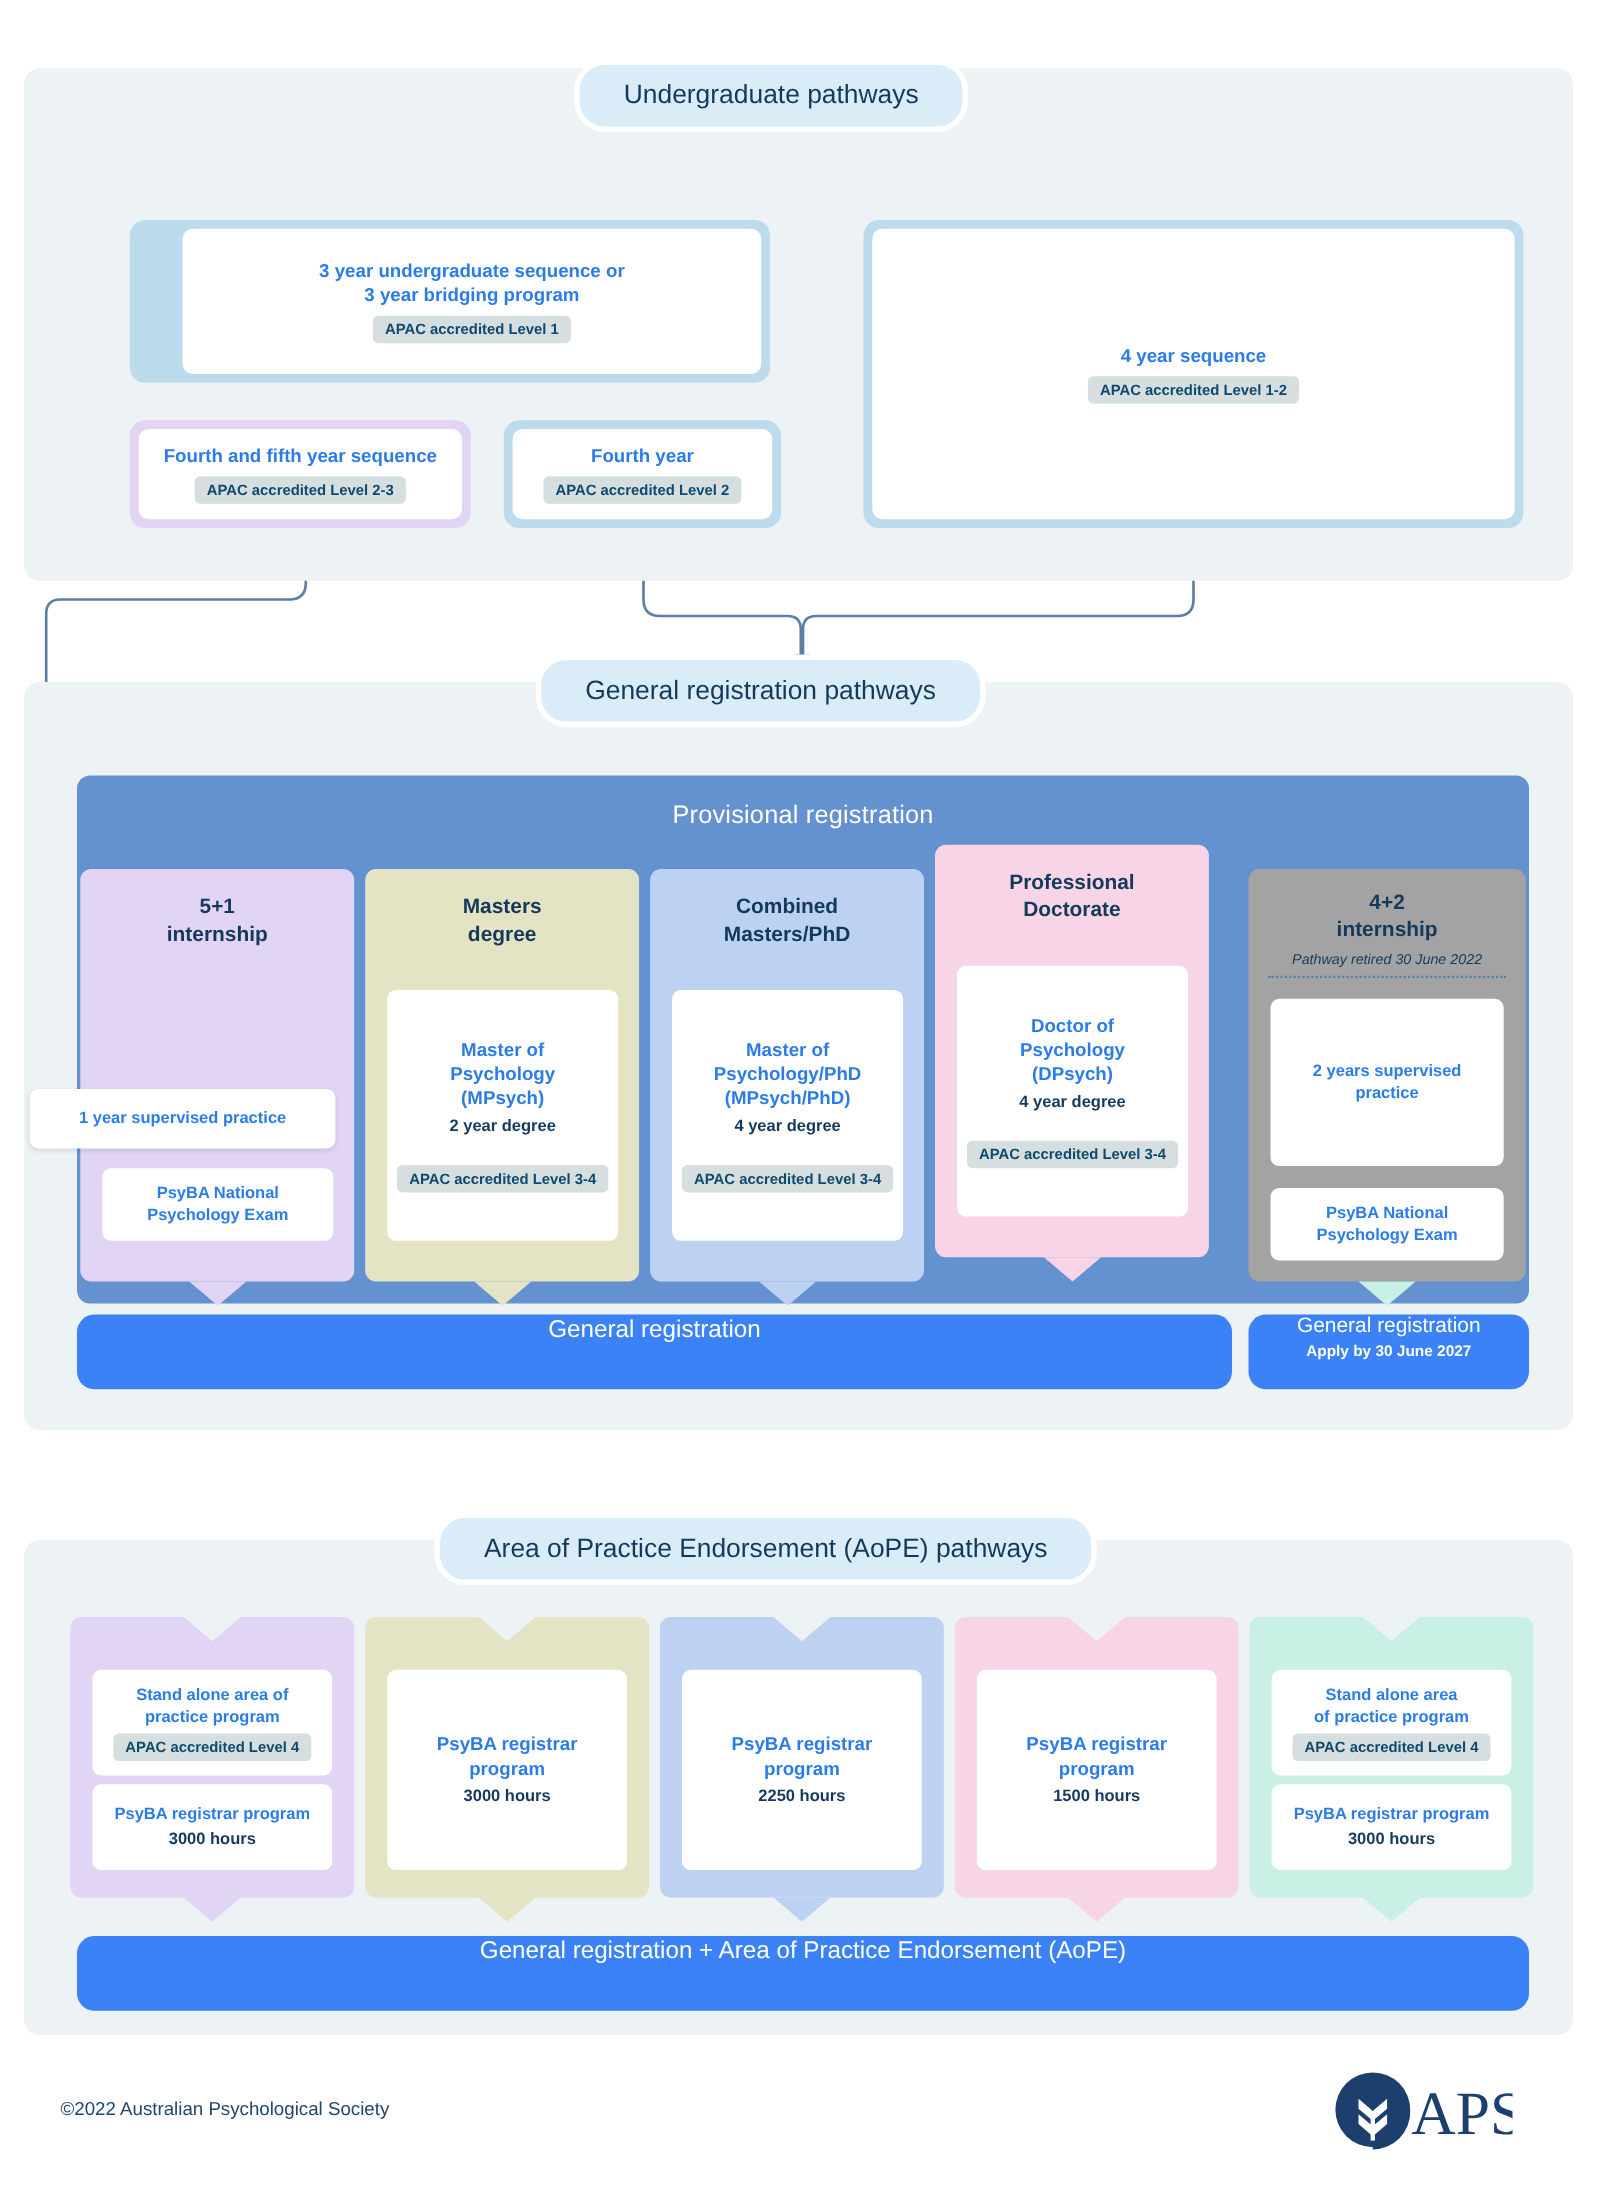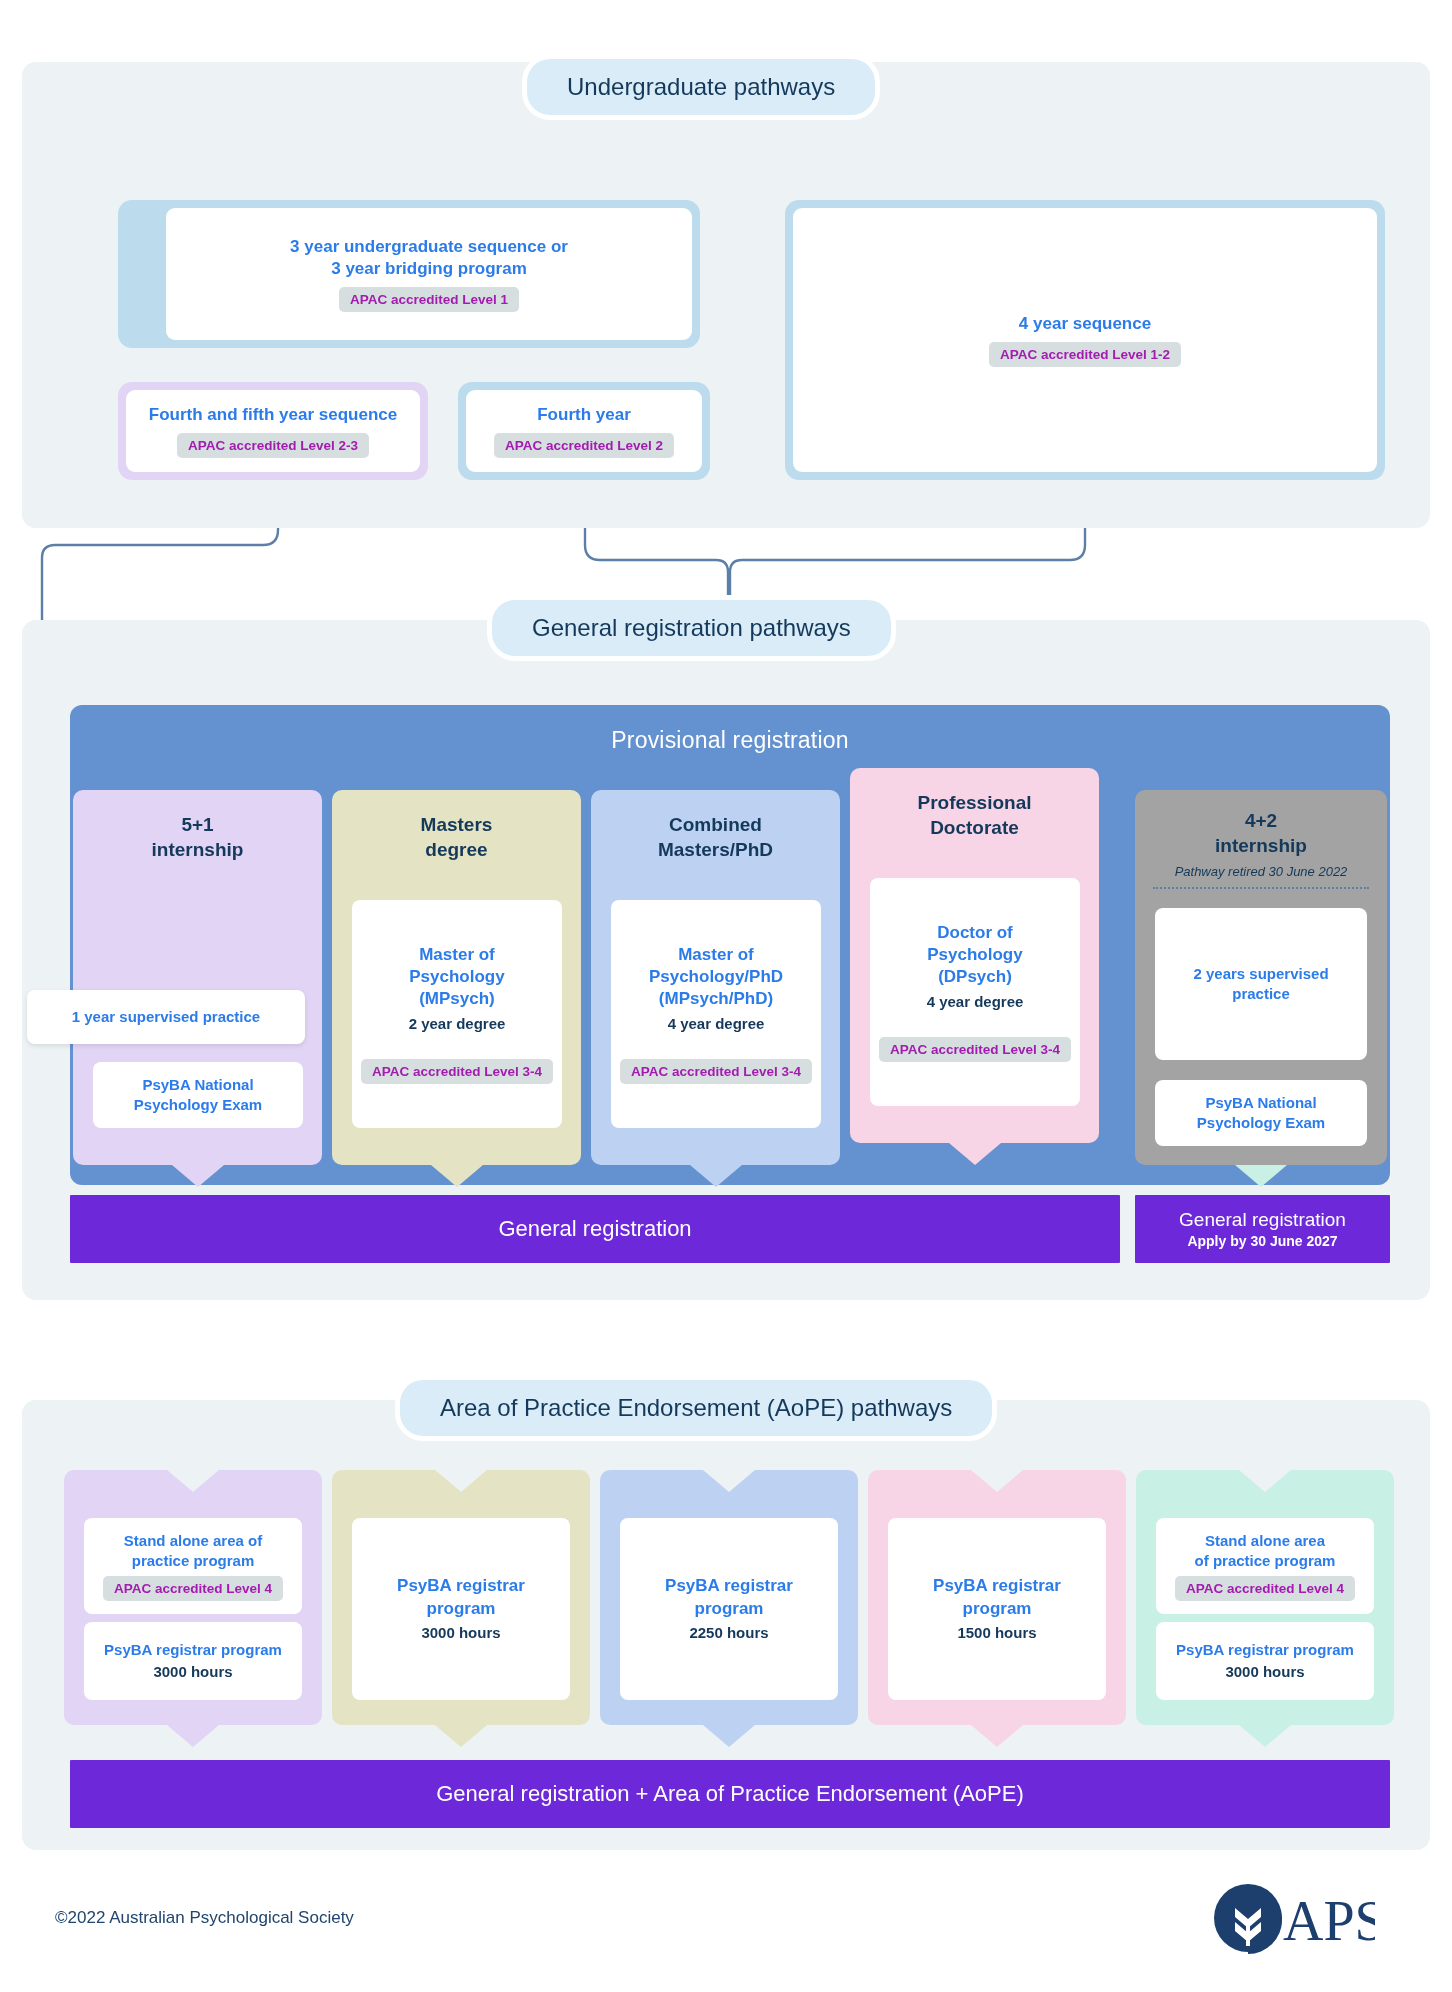--- a/index.html
+++ b/index.html
@@ -64,21 +64,21 @@
   .bluetitle.sm { font-size: 15px; }
   .darksub {
     color: #15395b;
     font-weight: bold;
     font-size: 15px;
     text-align: center;
     line-height: 1.3;
   }
   .apac {
     background: #d7dee0;
-    color: #a21caf;
+    color: #0c4a6e;
     font-size: 13.5px;
     font-weight: bold;
     border-radius: 5px;
     padding: 5px 11px;
     margin-top: 7px;
     display: inline-block;
     white-space: nowrap;
   }
 
   
@@ -134,27 +134,26 @@
   .notch {
     position: absolute;
     width: 0; height: 0;
     border-left: 26px solid transparent;
     border-right: 26px solid transparent;
   }
 
   
   .genbar {
     position: absolute;
-    background: #6d28d9;
-    border-radius: 1px;
+    background: #3b82f6;
+    border-radius: 16px;
     color: #ffffff;
     display: flex;
     flex-direction: column;
     align-items: center;
-    justify-content: center;
     text-align: center;
   }
   .genbar .t1 { font-size: 22px; line-height: 1.2; }
   .genbar .t2 { font-size: 14px; font-weight: bold; margin-top: 2px; }
 
   
   .aope-col {
     position: absolute;
     border-radius: 10px;
     display: flex;

